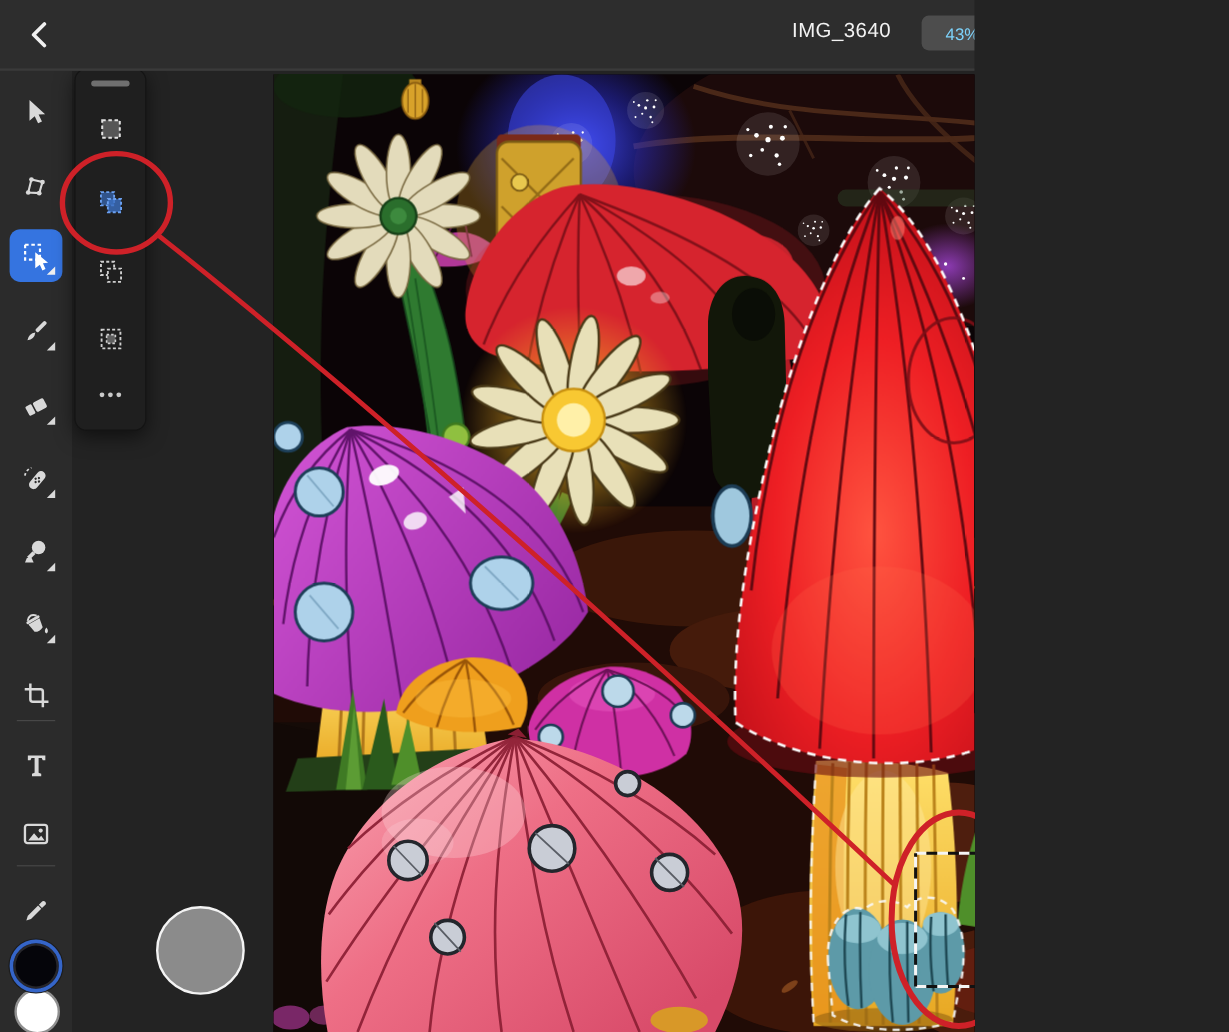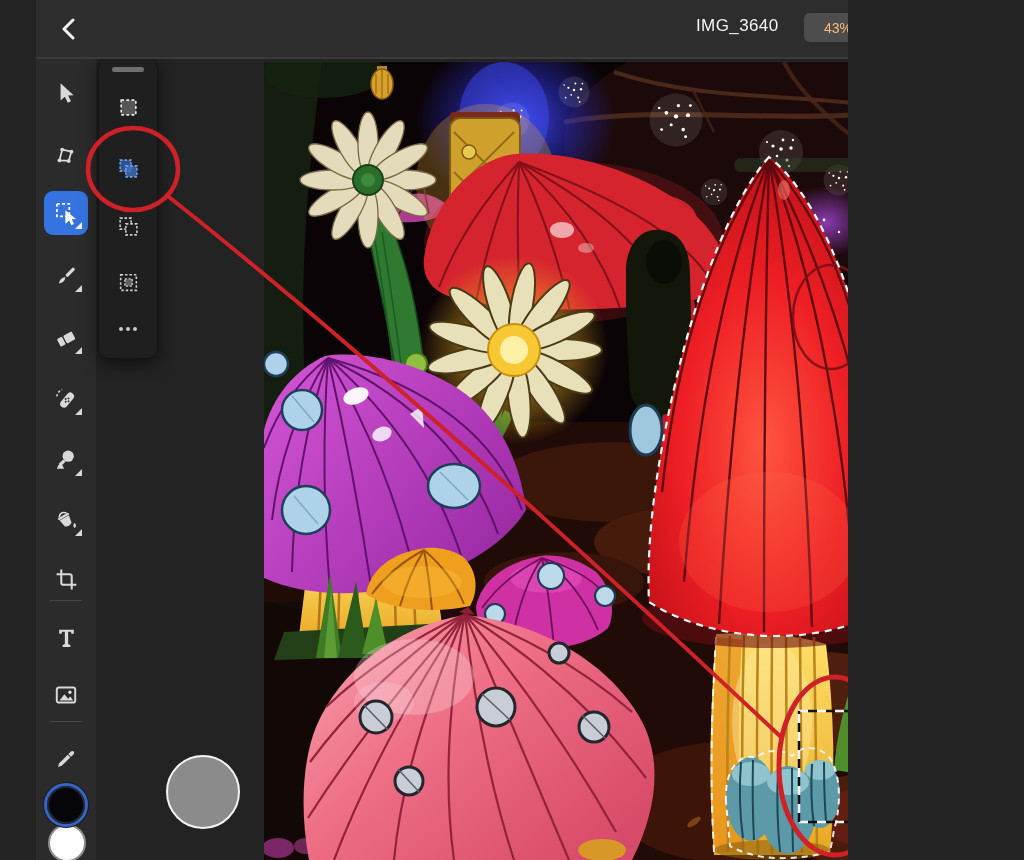--- a/index.html
+++ b/index.html
@@ -1,24 +1,24 @@
 <!DOCTYPE html>
 <html><head>
 <meta charset="utf-8">
 <style>
   html,body{margin:0;padding:0;background:#232323;width:1024px;height:860px;overflow:hidden;
     font-family:"Liberation Sans",sans-serif;-webkit-font-smoothing:antialiased;}
-  .stage{position:relative;width:812px;height:860px;overflow:hidden;margin-left:36px;}
+  .stage{position:relative;width:812px;height:860px;overflow:hidden;}
   
   .topbar{position:absolute;left:0;top:0;width:1024px;height:57px;background:#2d2d2d;
     border-bottom:2px solid #3a3a3a;z-index:30;}
   .back-btn{position:absolute;left:18px;top:14px;width:30px;height:30px;display:flex;align-items:center;justify-content:center;}
   .doc-title{position:absolute;left:660px;top:16px;font-size:17px;color:#f2f2f2;letter-spacing:.4px;}
   .zoom-badge{position:absolute;left:768px;top:13px;width:68px;height:29px;background:#4d4d4d;border-radius:6px;
-    color:#fdba74;font-size:14px;display:flex;align-items:center;justify-content:center;}
+    color:#7dd3fc;font-size:14px;display:flex;align-items:center;justify-content:center;}
   
   .pasteboard{position:absolute;left:60px;top:57px;width:964px;height:803px;background:#232323;z-index:1;}
   .toolbar{position:absolute;left:0;top:57px;width:60px;height:803px;background:#2b2b2b;z-index:10;}
   .tool{position:absolute;left:8px;width:44px;height:44px;display:flex;align-items:center;justify-content:center;border-radius:9px;}
   .tool.selected{background:#3574e0;}
   .tool .fly{position:absolute;right:6px;bottom:6px;width:0;height:0;border-left:7px solid transparent;border-bottom:7px solid #d9d9d9;}
   .tool.selected .fly{border-bottom-color:#f0f0f0;}
   .tb-div{position:absolute;left:14px;width:32px;height:1px;background:#474747;}
   .swatch-fg{position:absolute;left:8px;top:783px;width:38px;height:38px;border-radius:50%;background:#05050a;
     border:3px solid #3565c8;box-shadow:inset 0 0 0 2px #26262b, 0 0 0 1px #1c1c1c;z-index:12;}

